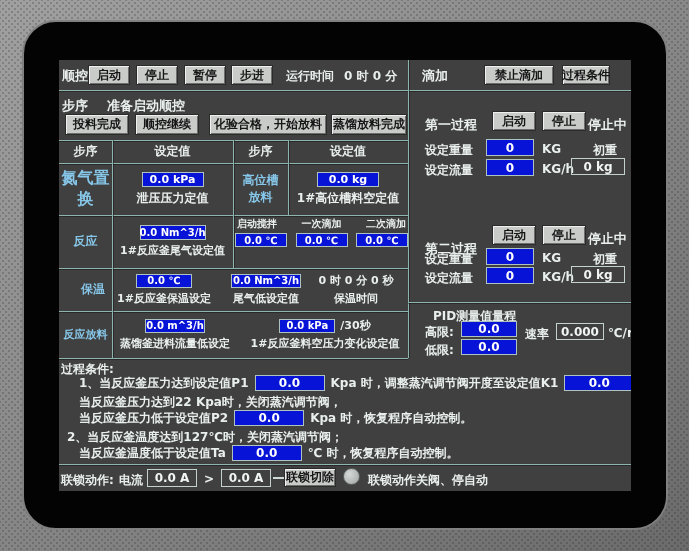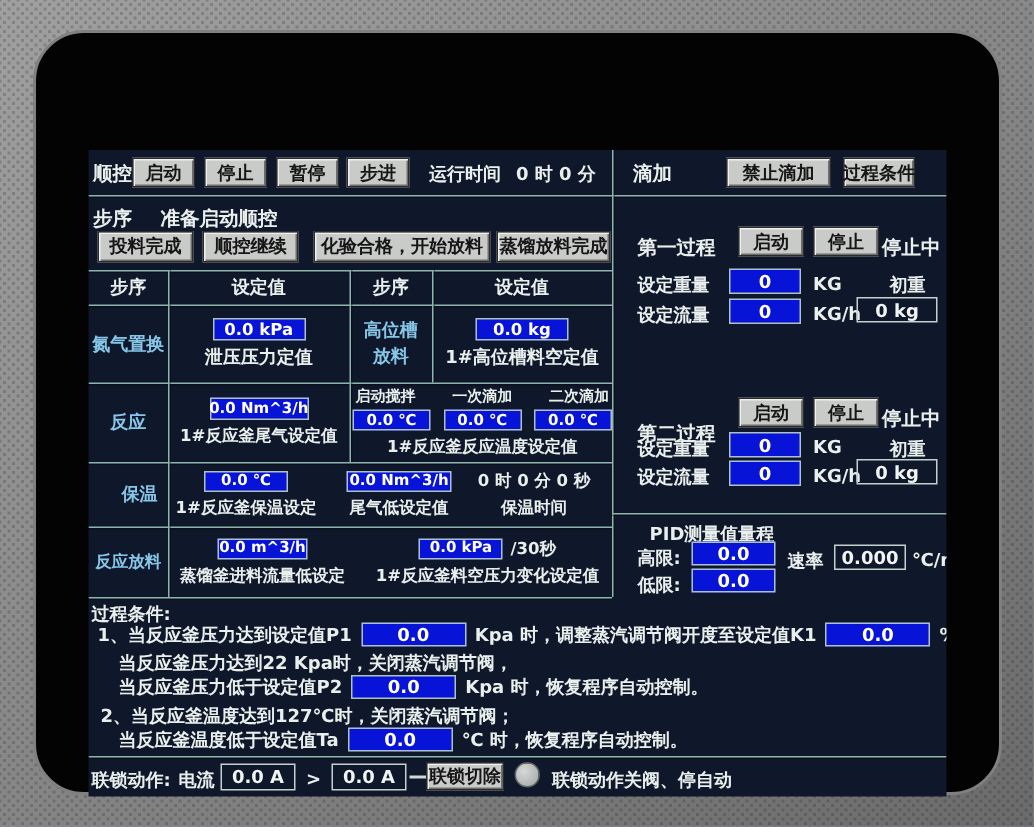--- a/index.html
+++ b/index.html
@@ -12,22 +12,22 @@
       linear-gradient(145deg,#a0a0a0 0%,#8a8a8a 45%,#6b6b6b 100%);
     overflow:hidden;
   }
   #page { position:relative; width:689px; height:551px; }
   #bezel {
     position:absolute; left:22px; top:20px; width:646px; height:510px;
     background:#030303; border:2px solid #808080; border-radius:34px;
   }
   #screen {
     position:absolute; left:59px; top:60px; width:572px; height:431px;
-    background:#0f172a; overflow:hidden; color:#e8efec;
-    font-size:12px; font-weight:bold;margin-top:40px;
+    background:#404040; overflow:hidden; color:#e8efec;
+    font-size:12px; font-weight:bold;
   }
   .hl { position:absolute; height:1px; background:#8db5ae; box-shadow:0 1px 0 rgba(0,0,0,.35); }
   .vl { position:absolute; width:1px; background:#8db5ae; box-shadow:1px 0 0 rgba(0,0,0,.35); }
   .lbl { position:absolute; color:#e8efec; white-space:nowrap; }
   .f13 { font-size:13px; }
   .f11 { font-size:11px; }
   .f10 { font-size:10px; }
   .blue { color:#86c6e8; }
   .btn {
     position:absolute; display:flex; align-items:center; justify-content:center;
@@ -104,21 +104,21 @@
     <div class="cell" style="left:53px;top:80px;width:121px;height:23px;">
         <span>设定值</span>
       </div>
     <div class="cell" style="left:174px;top:80px;width:55px;height:23px;">
         <span>步序</span>
       </div>
     <div class="cell" style="left:229px;top:80px;width:120px;height:23px;">
         <span>设定值</span>
       </div>
 
-    <div class="cell blue" style="left:0;top:103px;width:53px;height:52px;font-size:12px;">
+    <div class="cell blue" style="left:0;top:103px;width:53px;height:52px;font-size:16px;">
         <span>氮气置换</span>
       </div>
     <div class="cell" style="left:53px;top:103px;width:121px;height:52px;">
       <div class="bb f11" style="width:62px;height:15px;">0.0 kPa</div>
       <span>泄压压力定值</span>
     </div>
     <div class="cell blue" style="left:174px;top:103px;width:55px;height:52px;">
         <span style="width:40px;white-space:normal;">高位槽放料</span>
       </div>
     <div class="cell" style="left:229px;top:103px;width:120px;height:52px;">
@@ -137,21 +137,20 @@
       <div style="display:flex;justify-content:space-between;padding:0 2px;">
         <span class="f10">启动搅拌</span>
         <span class="f10">一次滴加</span>
         <span class="f10">二次滴加</span>
       </div>
       <div style="display:flex;justify-content:space-between;margin-top:2px;">
         <div class="bb f10" style="width:52px;height:14px;">0.0 ℃</div>
         <div class="bb f10" style="width:52px;height:14px;">0.0 ℃</div>
         <div class="bb f10" style="width:52px;height:14px;">0.0 ℃</div>
       </div>
-      <div class="f11" style="margin-top:3px;">1#反应釜反应温度设定值</div>
     </div>
 
     <div class="cell blue" style="left:0;top:208px;width:53px;height:43px;padding-left:15px;">
         <span>保温</span>
       </div>
     <div class="cell" style="left:50px;top:208px;width:110px;height:43px;">
       <div class="bb f10" style="width:56px;height:14px;">0.0 ℃</div>
       <span class="f11">1#反应釜保温设定</span>
     </div>
     <div class="cell" style="left:163px;top:208px;width:88px;height:43px;">
@@ -208,21 +207,21 @@
     <div class="lbl" style="left:374px;top:248px;">PID测量值量程</div>
     <div class="lbl" style="left:366px;top:264px;">高限:</div>
     <div class="bb abs" style="left:402px;top:261px;width:56px;height:16px;">0.0</div>
     <div class="lbl" style="left:366px;top:282px;">低限:</div>
     <div class="bb abs" style="left:402px;top:279px;width:56px;height:16px;">0.0</div>
     <div class="lbl" style="left:466px;top:266px;">速率</div>
     <div class="ob abs" style="left:497px;top:263px;width:48px;height:17px;">0.000</div>
     <div class="lbl" style="left:549px;top:266px;">℃/m</div>
 
     <div class="lbl" style="left:2px;top:301px;">过程条件:</div>
-    <div class="condline" style="left:6px;top:314px;height:18px;">
+    <div class="condline" style="left:20px;top:314px;height:18px;">
       <span>1、当反应釜压力达到设定值P1</span>
       <div class="bb" style="width:70px;height:16px;">0.0</div>
       <span>Kpa 时，调整蒸汽调节阀开度至设定值K1</span>
       <div class="bb" style="width:70px;height:16px;">0.0</div>
       <span>%；</span>
     </div>
     <div class="lbl" style="left:20px;top:334px;">当反应釜压力达到22 Kpa时，关闭蒸汽调节阀，</div>
     <div class="condline" style="left:20px;top:349px;height:18px;">
       <span>当反应釜压力低于设定值P2</span>
       <div class="bb" style="width:70px;height:16px;">0.0</div>

